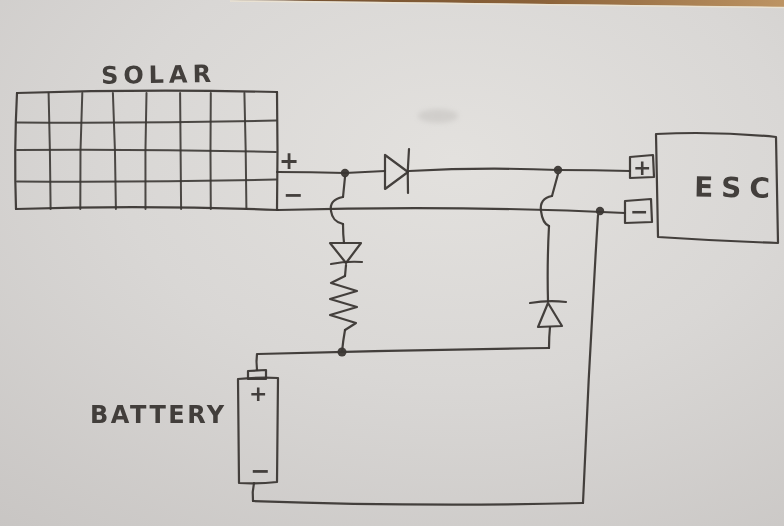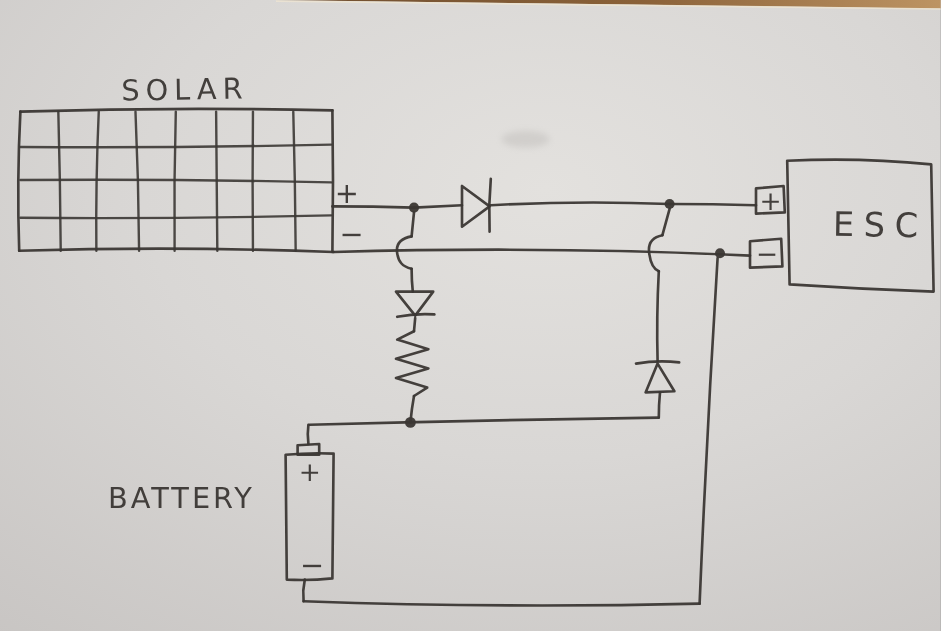--- a/index.html
+++ b/index.html
@@ -1,17 +1,17 @@
 <!DOCTYPE html>
 <html style="--ink: #3b3734;"><head>
 <meta charset="utf-8">
 <style>
   html,body{margin:0;padding:0;}
   body{width:784px;height:526px;overflow:hidden;background:#9a9a9a;}
-  .stage{position:relative;width:681px;height:526px;}
+  .stage{position:relative;width:681px;height:526px;font-weight:bold;}
   svg{display:block;width:784px;height:526px;}
   .ink{stroke:var(--ink,#3b3734);stroke-width:2.2;fill:none;
        stroke-linecap:round;stroke-linejoin:round;opacity:.95;}
   .ink-grid{stroke:var(--ink,#3b3734);stroke-width:2;fill:none;
        stroke-linecap:round;opacity:.9;}
   .dot{fill:var(--ink,#3b3734);stroke:none;opacity:.95;}
   text{fill:var(--ink,#3b3734);font-family:"DejaVu Sans",sans-serif;opacity:.95;}
   .hand-label{font-size:24px;letter-spacing:5px;}
   .hand-label-batt{font-size:24px;letter-spacing:2.5px;}
   .hand-label-esc{font-size:28px;letter-spacing:8px;}

